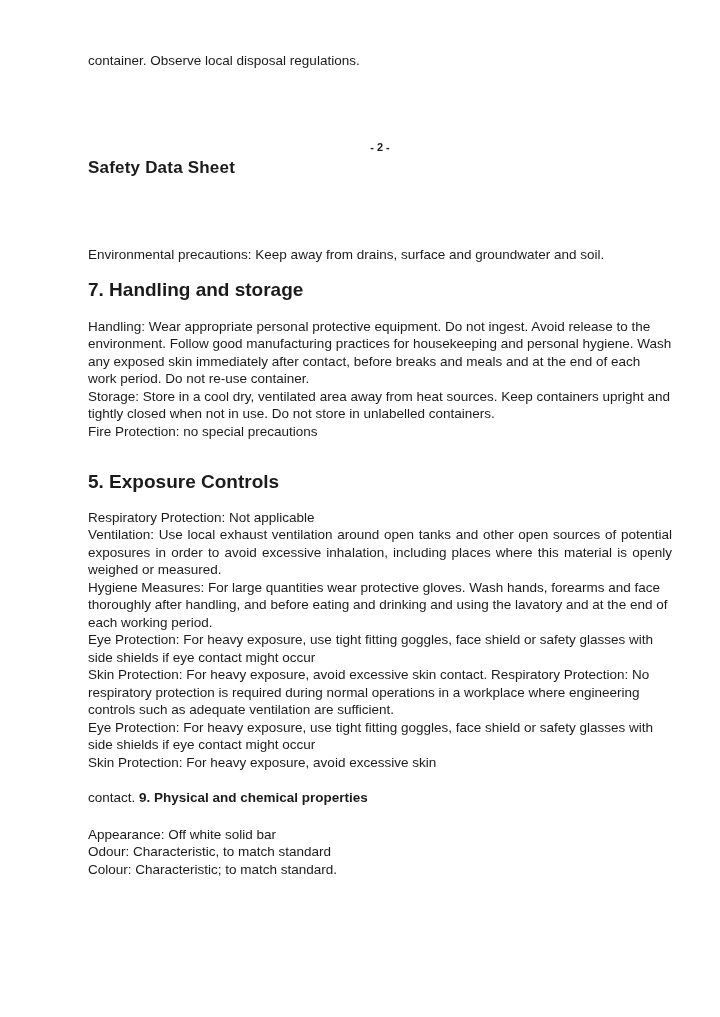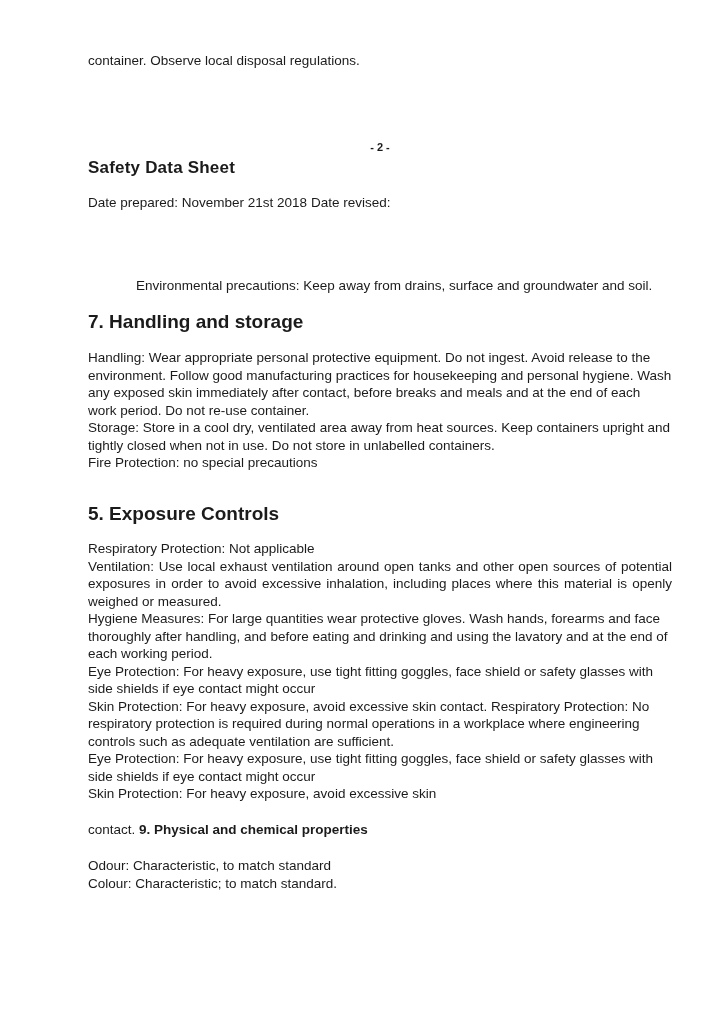--- a/index.html
+++ b/index.html
@@ -28,21 +28,21 @@
     line-height: 14px;
   }
   h1.doc-title {
     margin-top: 2px;
     font-size: 17px;
     line-height: 24px;
     font-weight: bold;
     letter-spacing: 0.2px;
   }
   .date-line { margin-top: 14px; }
-  .env-para { margin-top: 66px; margin-left: 48px; }
+  .env-para { margin-top: 66px; }
   h2.sec-heading {
     font-size: 19px;
     line-height: 17.5px;
     font-weight: bold;
   }
   .sec7-heading { margin-top: 18px; }
   .handling-para { margin-top: 19px; }
   .storage-block { }
   .sec8-heading { margin-top: 33px; }
   .sec8-block { margin-top: 18px; }
@@ -55,21 +55,20 @@
 <body>
 
 <div class="page">
 
   <p class="intro-para">container. Observe local disposal regulations.</p>
 
   <div class="page-number">- 2 -</div>
 
   <h1 class="doc-title">Safety Data Sheet</h1>
 
-  <p class="date-line">Date prepared: November 21st 2018 Date revised:</p>
 
   <p class="env-para">Environmental precautions: Keep away from drains, surface and groundwater and soil.</p>
 
   <h2 class="sec-heading sec7-heading">7. Handling and storage</h2>
 
   <p class="handling-para">Handling: Wear appropriate personal protective equipment. Do not ingest. Avoid release to the environment. Follow good manufacturing practices for housekeeping and personal hygiene. Wash any exposed skin immediately after contact, before breaks and meals and at the end of each work period. Do not re-use container.</p>
 
   <div class="storage-block">
     <p>Storage: Store in a cool dry, ventilated area away from heat sources. Keep containers upright and tightly closed when not in use. Do not store in unlabelled containers.</p>
     <p>Fire Protection: no special precautions</p>
@@ -85,17 +84,18 @@
     <p>Skin Protection: For heavy exposure, avoid excessive skin contact. Respiratory Protection: No respiratory protection is required during normal operations in a workplace where engineering controls such as adequate ventilation are sufficient.</p>
     <p>Eye Protection: For heavy exposure, use tight fitting goggles, face shield or safety glasses with side shields if eye contact might occur</p>
     <p>Skin Protection: For heavy exposure, avoid excessive skin</p>
   </div>
 
   <p class="sec9-line">
     <span>contact. </span><strong>9. Physical and chemical properties</strong>
   </p>
 
   <div class="props-block">
+    <p>Appearance: Off white solid bar</p>
     <p>Odour: Characteristic, to match standard</p>
     <p>Colour: Characteristic; to match standard.</p>
   </div>
 
 </div>
 
 </body></html>

